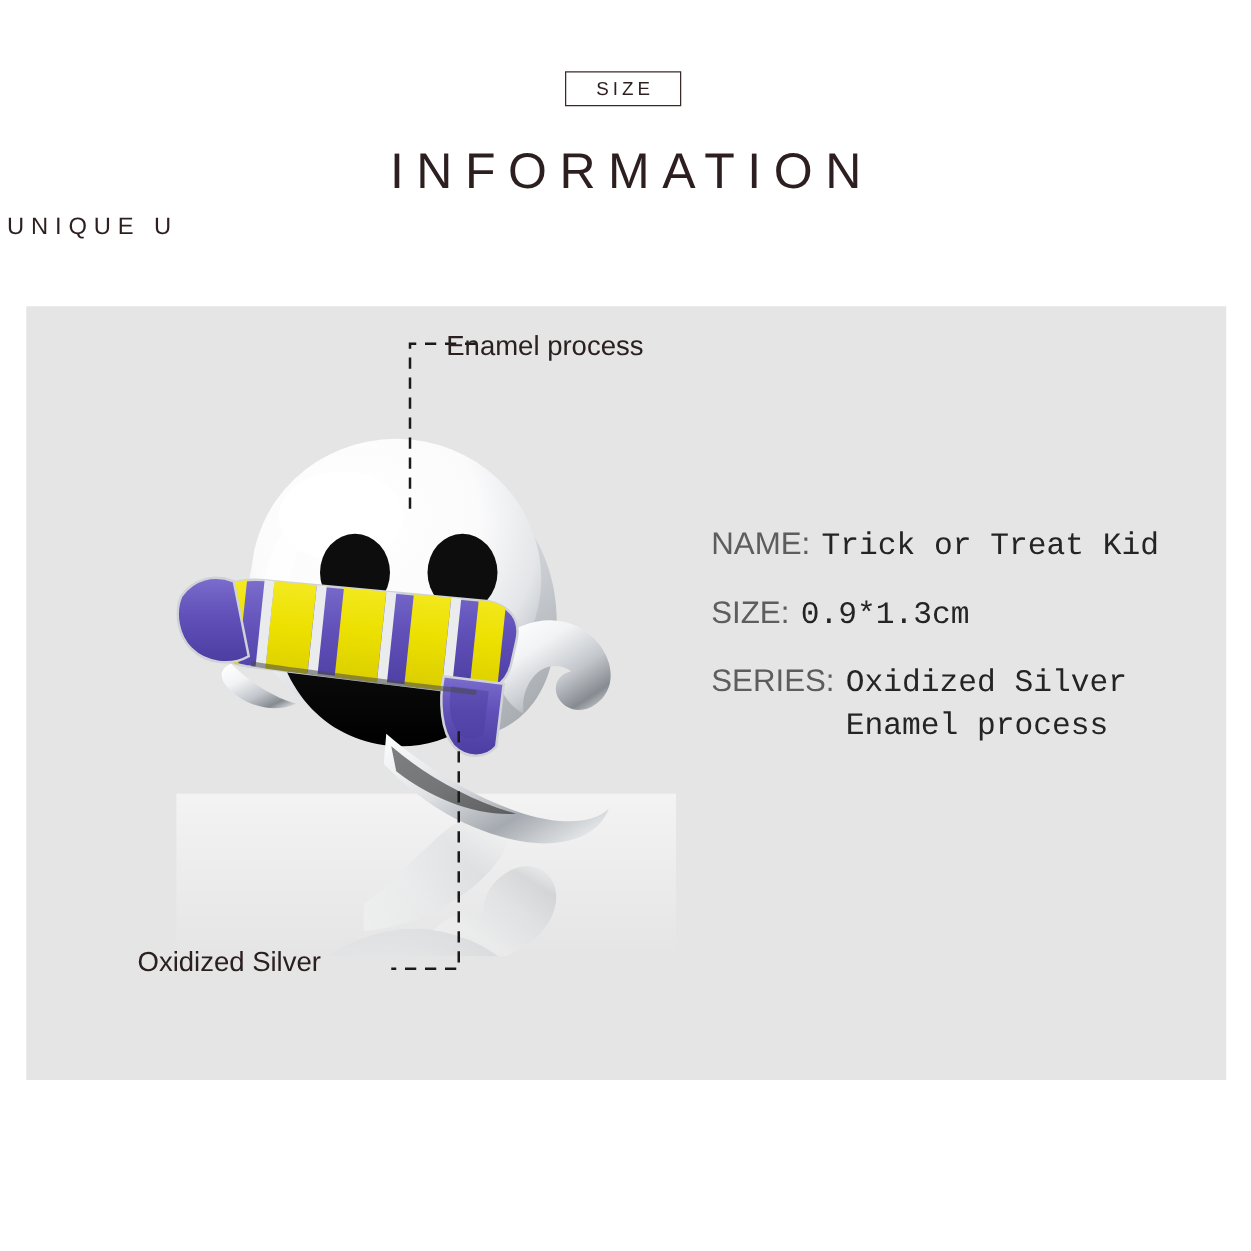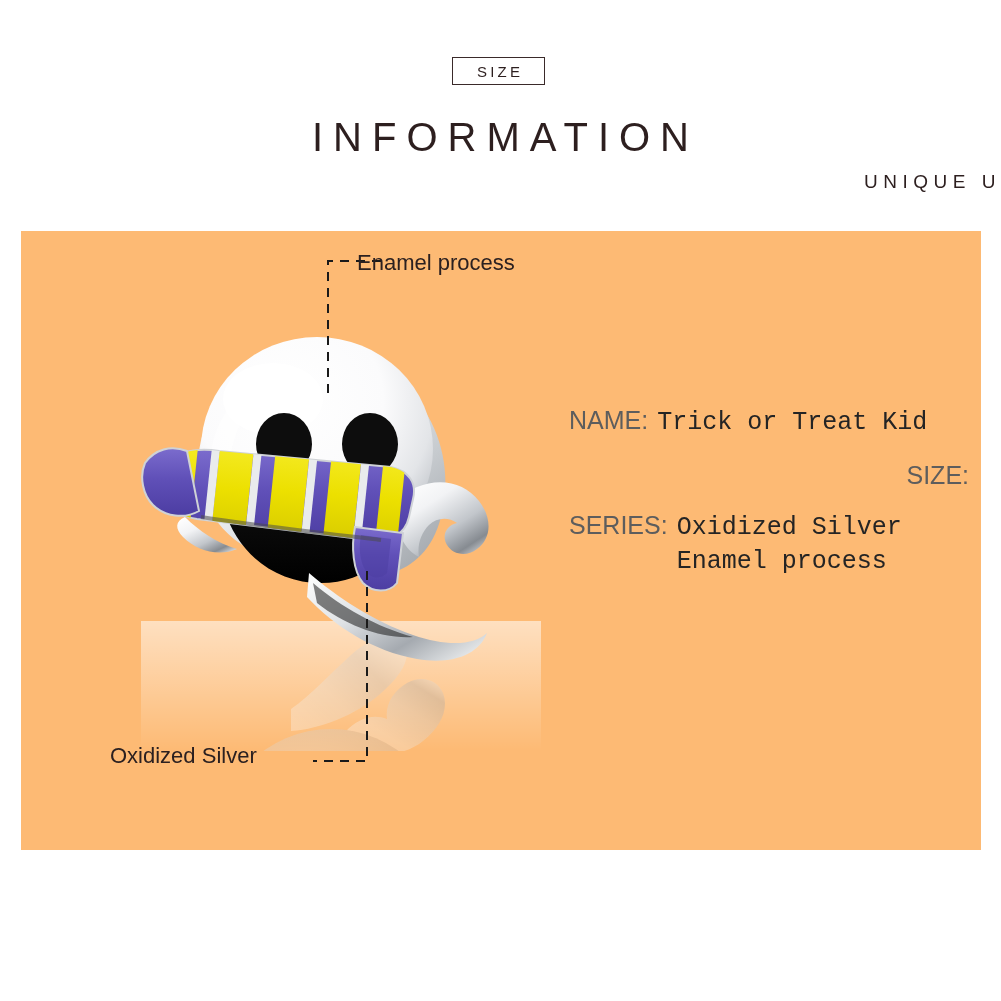--- a/index.html
+++ b/index.html
@@ -54,37 +54,37 @@
     letter-spacing: 10px;
     text-indent: 10px;
     color: #2d1f1f;
     line-height: 48px;
   }
   #unique-subtitle {
     position: absolute;
     left: 0;
     top: 170px;
     width: 1001px;
-    text-align: right;
+    text-align: left;
     font-size: 19px;
     font-weight: 300;
     letter-spacing: 5.5px;
     text-indent: 5.5px;
     color: #2d1f1f;
     line-height: 24px;
   }
 
   
   #content-panel {
     position: absolute;
     left: 21px;
-    top: 231px;
+    top: 245px;
     width: 960px;
     height: 619px;
-    background: #fdba74;
+    background: #e5e5e5;
   }
 
   
   #product-figure {
     position: absolute;
     left: 120px;
     top: 90px;
     width: 400px;
     height: 430px;
   }
@@ -298,20 +298,23 @@
     <div class="spec-row">
       <div class="spec-label">NAME:</div>
       <div class="spec-value-group">
         <div class="spec-value">Trick or Treat Kid</div>
       </div>
     </div>
 
 
     <div class="spec-row">
       <div class="spec-label">SIZE:</div>
+      <div class="spec-value-group">
+        <div class="spec-value">0.9*1.3cm</div>
+      </div>
     </div>
 
 
     <div class="spec-row" id="spec-row-process">
       <div class="spec-label">SERIES:</div>
       <div class="spec-value-group">
         <div class="spec-value">Oxidized Silver</div>
         <div class="spec-value">Enamel process</div>
       </div>
     </div>

